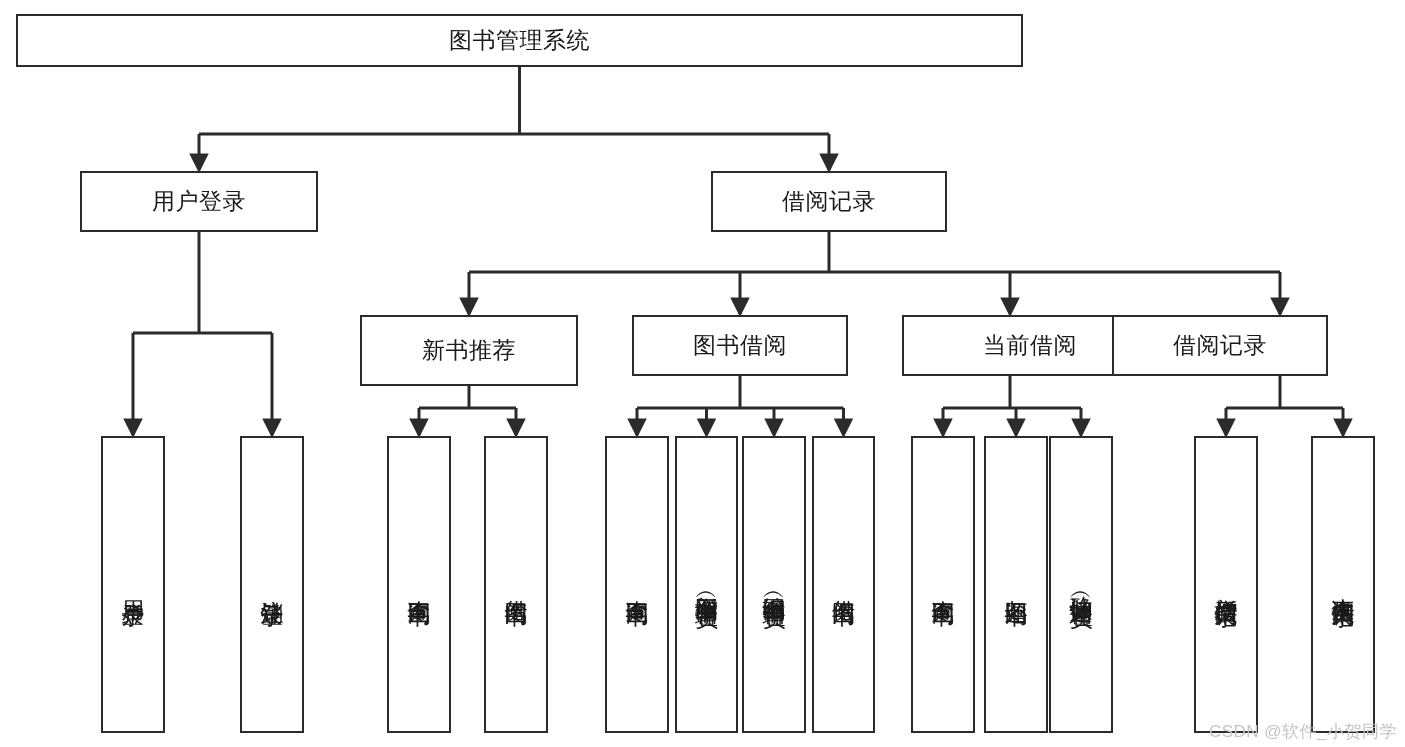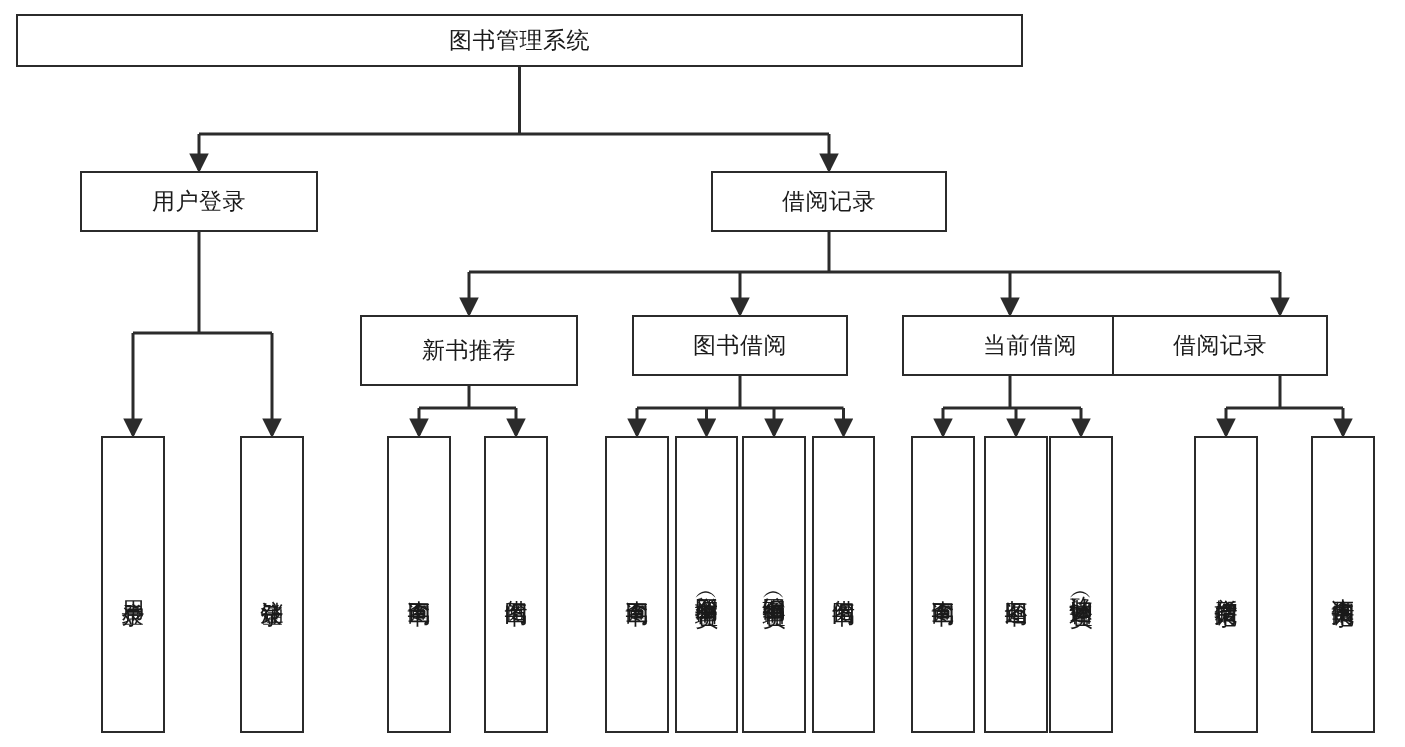--- a/index.html
+++ b/index.html
@@ -173,13 +173,14 @@
         <span class="node-label-v">确认归还（管理员）</span>
       </div>
       <div class="node-box leaf-box" style="left: 1194px; top: 436px; width: 64px; height: 297px;">
         <span class="node-label-v">新增借阅记录</span>
       </div>
       <div class="node-box leaf-box" style="left: 1311px; top: 436px; width: 64px; height: 297px;">
         <span class="node-label-v">查询借阅记录</span>
       </div>
     </div>
 
+  <div id="watermark">CSDN @软件_小贺同学</div>
 </div>
 
 </body></html>

